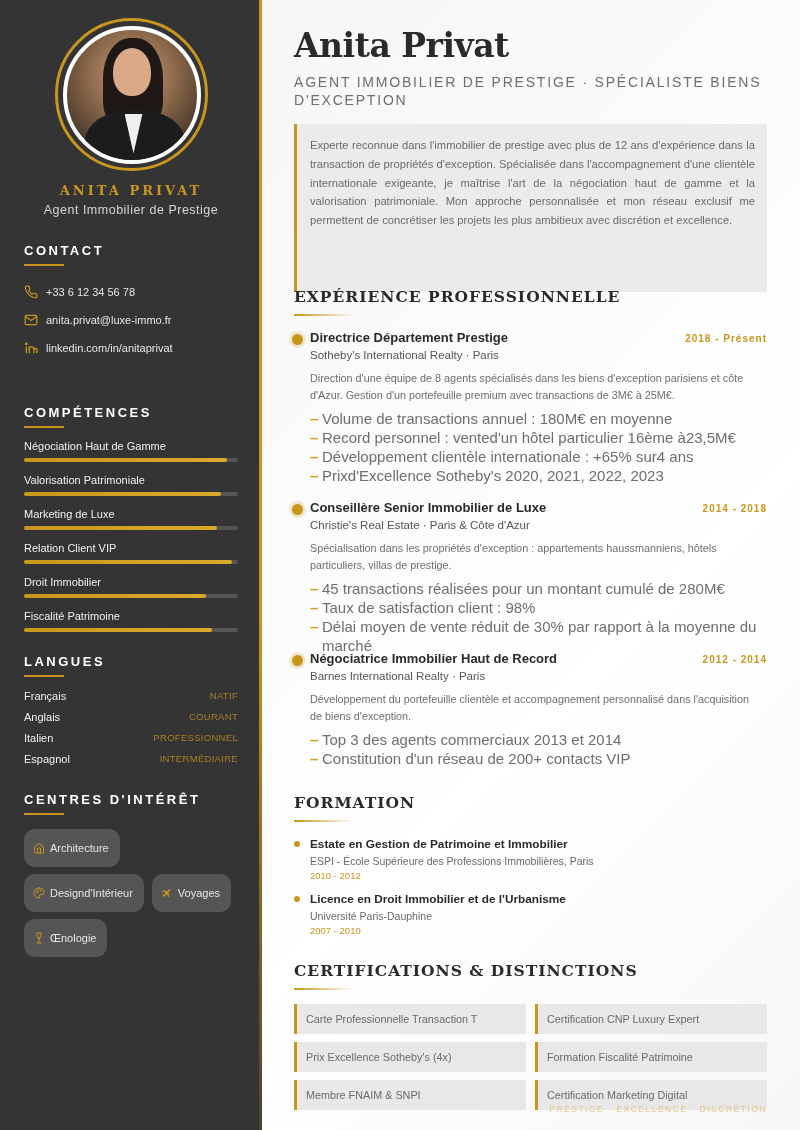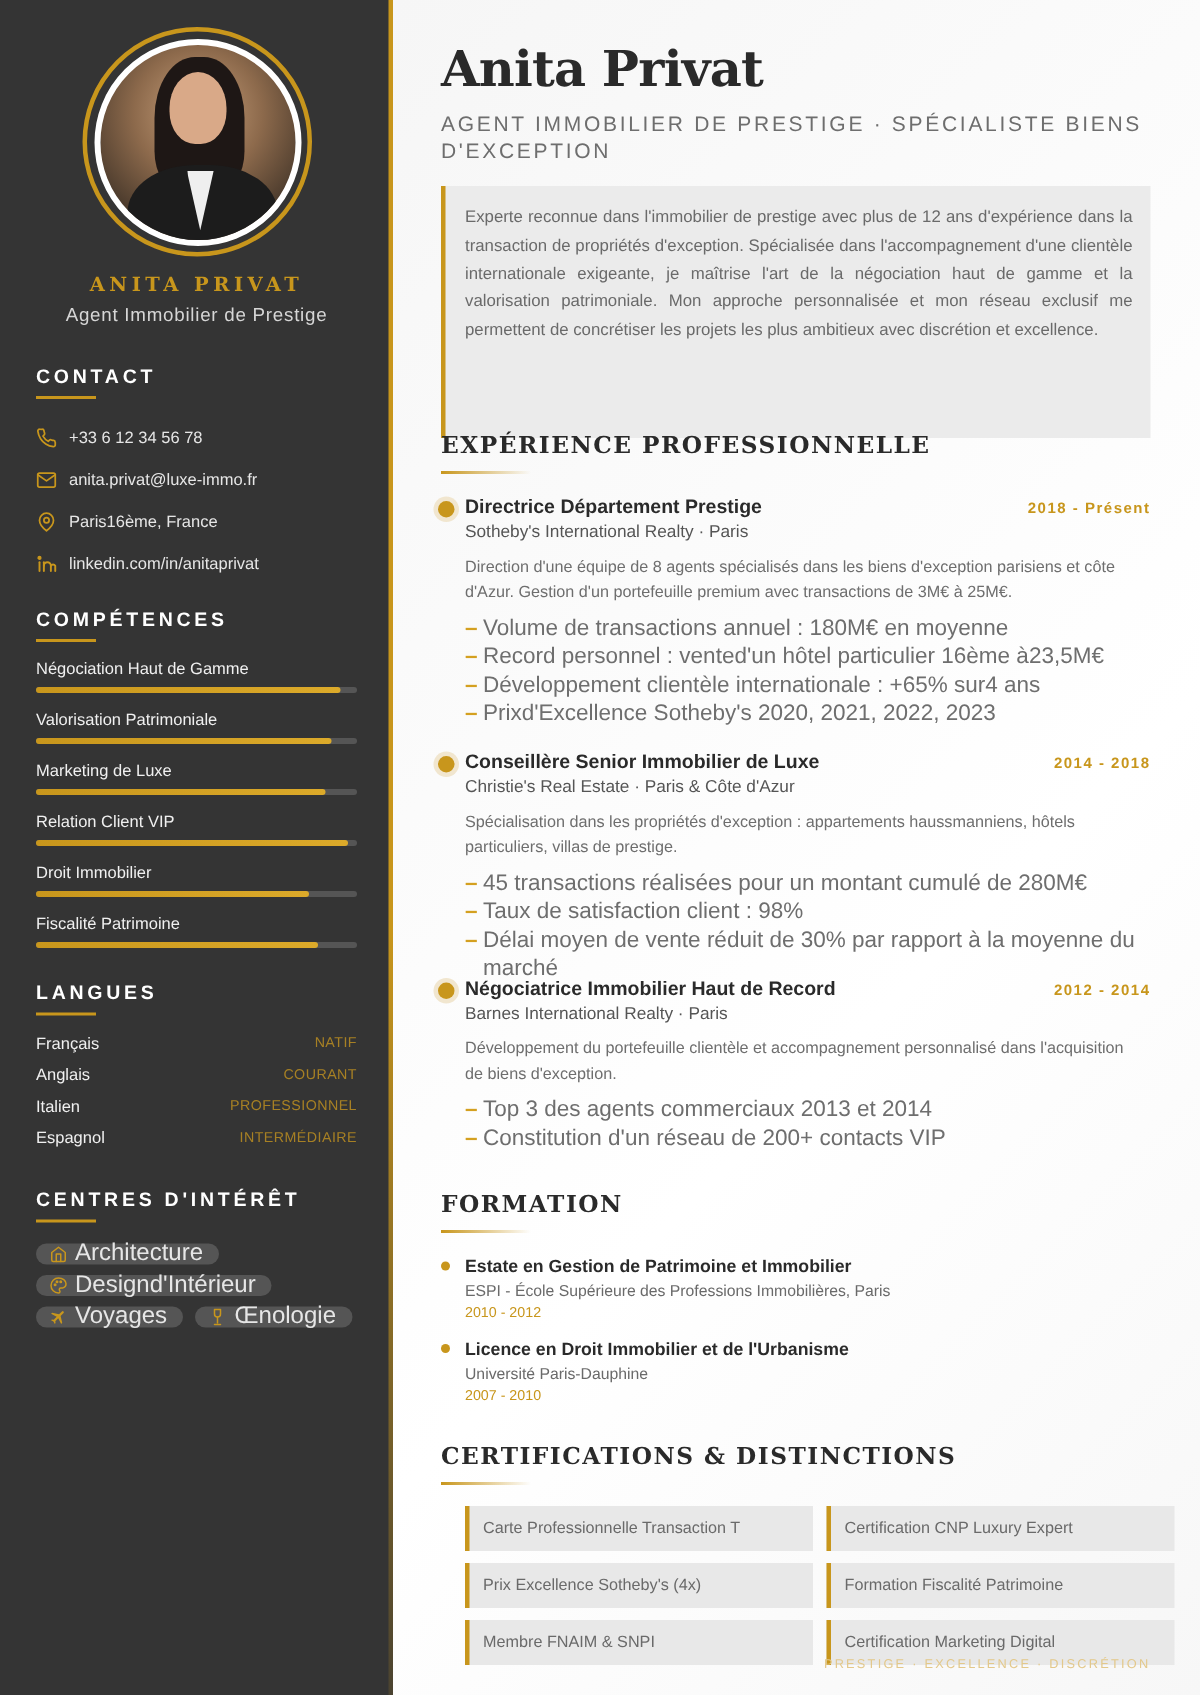--- a/index.html
+++ b/index.html
@@ -67,22 +67,22 @@
   .skill-label { font-size: 11px; color: #f0f0f0; height: 14px; line-height: 14px; }
   .skill-bar { margin-top: 5px; height: 4px; border-radius: 2px; background: #555; position: relative; }
   .skill-fill { position: absolute; left: 0; top: 0; height: 4px; border-radius: 2px; background: linear-gradient(to right, #c8961c, #dcaa2a); }
 
   .lang-row { display: flex; justify-content: space-between; height: 21px; align-items: center; font-size: 11px; }
   .lang-name { color: #f0f0f0; }
   .lang-level { color: #a78024; font-size: 9.5px; letter-spacing: 0.3px; }
 
   .chips { margin-top: 14px; display: flex; flex-wrap: wrap; gap: 7px 8px; }
   .chip {
-    display: inline-flex; align-items: center; height: 14px; padding: 0 11px 0 9px; border-radius: 11px;
-    background: #555555; font-size: 16px; color: #e6e6e6;
+    display: inline-flex; align-items: center; height: 38px; padding: 0 11px 0 9px; border-radius: 11px;
+    background: #555555; font-size: 11px; color: #e6e6e6;
   }
   .chip svg { width: 12px; height: 12px; margin-right: 5px; }
 
   
   .main { position: absolute; left: 262px; top: 0; width: 538px; height: 1130px;
     background: linear-gradient(135deg, #f6f6f6 0%, #ffffff 60%, #f7f7f7 100%); }
   .name-title {
     position: absolute; left: 32px; top: 26px; font-family: "DejaVu Serif", serif; font-weight: bold;
     font-size: 33px; color: #2a2a2a; letter-spacing: -0.5px;
   }
@@ -160,29 +160,20 @@
           <span>+33 6 12 34 56 78</span>
         </div>
         <div class="contact-item">
           <span class="ico">
             <svg viewBox="0 0 24 24" fill="none" stroke="#c8961c" stroke-width="2" stroke-linecap="round" stroke-linejoin="round">
                 <rect x="2" y="4" width="20" height="16" rx="2"></rect>
                 <path d="M22 6l-10 7L2 6"></path>
               </svg>
           </span>
           <span>anita.privat@luxe-immo.fr</span>
-        </div>
-        <div class="contact-item">
-          <span class="ico">
-            <svg viewBox="0 0 24 24" fill="none" stroke="#c8961c" stroke-width="2" stroke-linecap="round" stroke-linejoin="round">
-                <path d="M20 10c0 6-8 12-8 12s-8-6-8-12a8 8 0 0 1 16 0z"></path>
-                <circle cx="12" cy="10" r="3"></circle>
-              </svg>
-          </span>
-          <span>Paris16ème, France</span>
         </div>
         <div class="contact-item">
           <span class="ico">
             <svg viewBox="0 0 24 24" fill="none" stroke="#c8961c" stroke-width="2.2" stroke-linecap="round" stroke-linejoin="round">
                 <path d="M4 10v10"></path>
                 <circle cx="4" cy="5" r="1.3" fill="#c8961c"></circle>
                 <path d="M9 20V10"></path>
                 <path d="M9 14a4 4 0 0 1 8 0v6"></path>
                 <path d="M17 14a3 3 0 0 1 5 0v6"></path>
               </svg>
@@ -355,21 +346,21 @@
       <div class="edu-years">2010 - 2012</div>
     </div>
     <div class="edu" style="top:892px;">
       <span class="edu-dot"></span>
       <div class="edu-title">Licence en Droit Immobilier et de l'Urbanisme</div>
       <div class="edu-school">Université Paris-Dauphine</div>
       <div class="edu-years">2007 - 2010</div>
     </div>
 
     <h2 class="sec-title" style="top:961px;">CERTIFICATIONS &amp; DISTINCTIONS</h2>
-    <div class="cert-grid" style="left:48px;">
+    <div class="cert-grid" style="left:32px;">
       <div class="cert">Carte Professionnelle Transaction T</div>
       <div class="cert">Certification CNP Luxury Expert</div>
       <div class="cert">Prix Excellence Sotheby's (4x)</div>
       <div class="cert">Formation Fiscalité Patrimoine</div>
       <div class="cert">Membre FNAIM &amp; SNPI</div>
       <div class="cert">Certification Marketing Digital</div>
     </div>
 
     <div class="footer-motto">PRESTIGE · EXCELLENCE · DISCRÉTION</div>
   </main>

